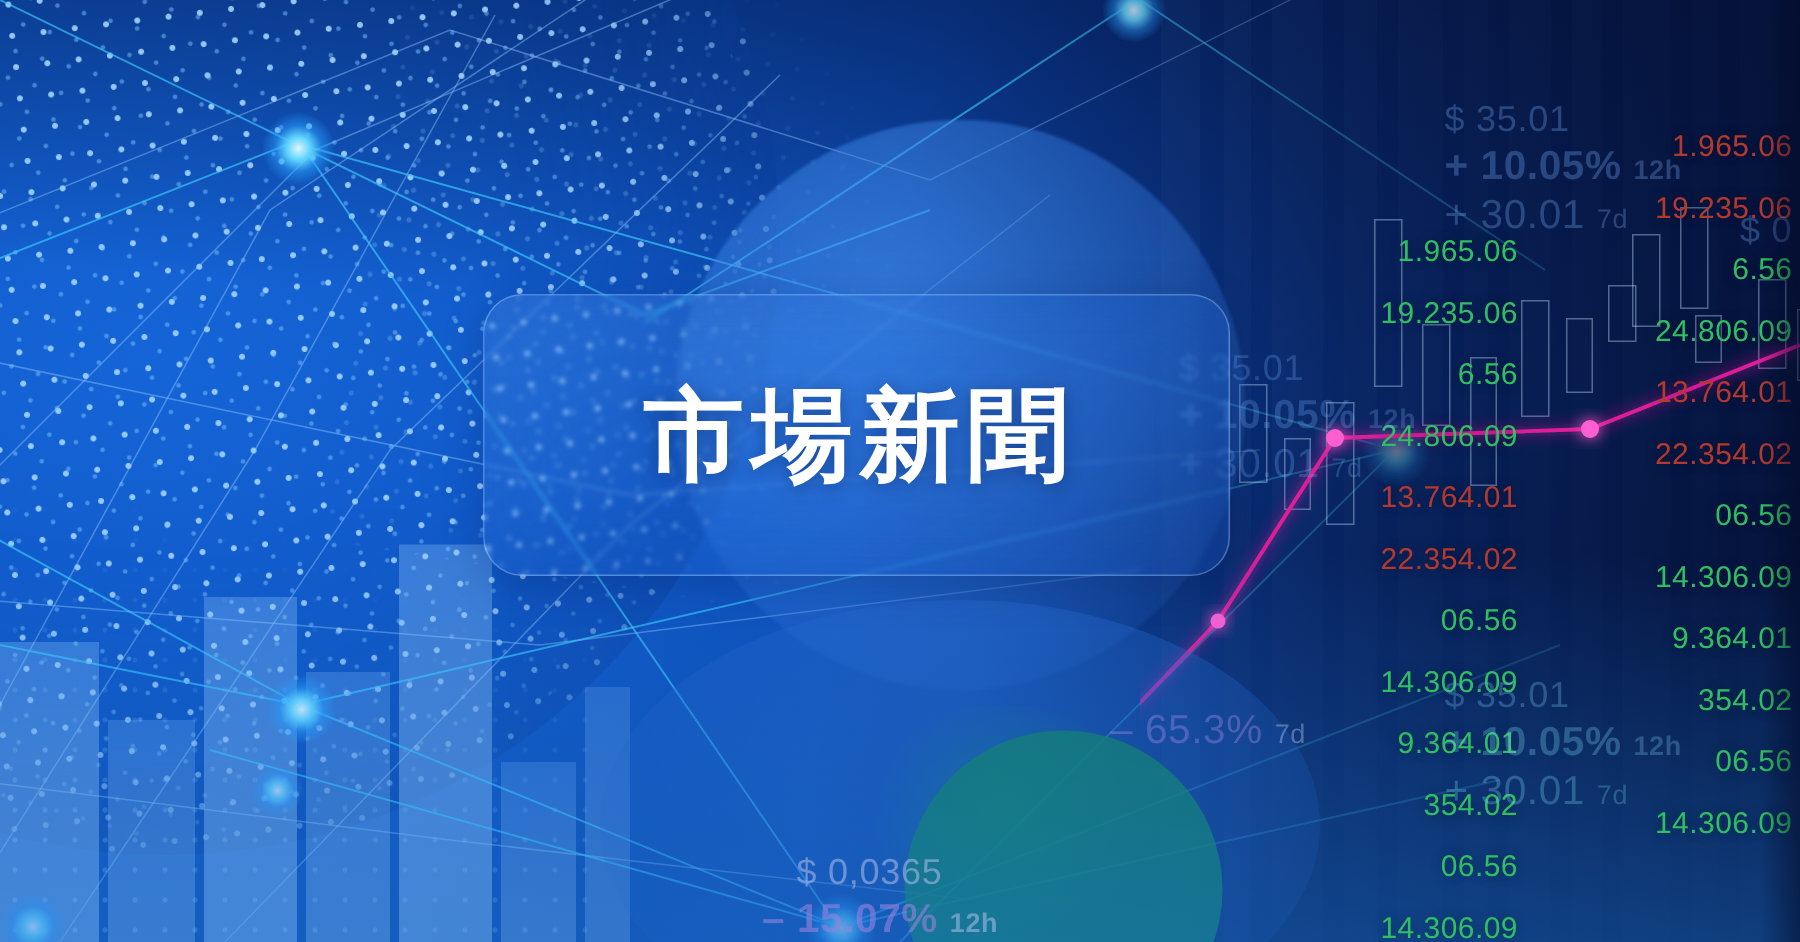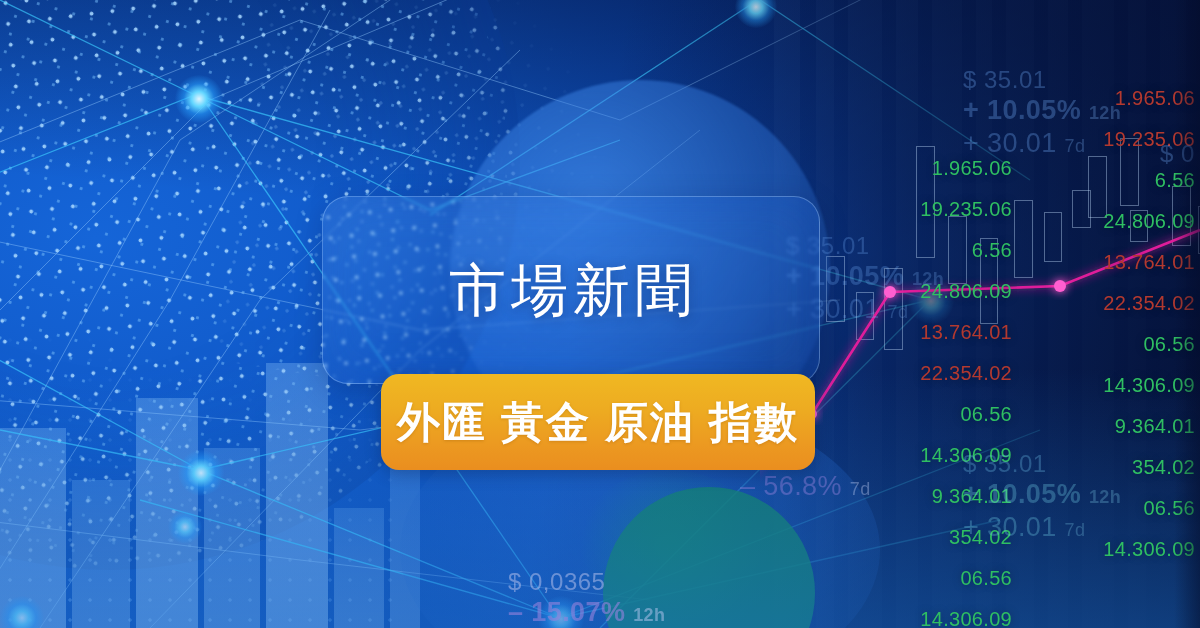--- a/index.html
+++ b/index.html
@@ -130,40 +130,40 @@
   .q-faint .q1{color:rgba(120,180,255,.30);}
   .q-faint .q2{color:rgba(120,180,255,.30);}
   .q-faint .q3{color:rgba(120,180,255,.30);}
   .q-faint .sm{color:rgba(130,185,255,.28);}
 
   .q-teal .q1{color:rgba(110,190,230,.32);}
   .q-teal .q2{color:rgba(110,200,225,.33);}
   .q-teal .q3{color:rgba(110,200,225,.33);}
   .q-teal .sm{color:rgba(120,195,225,.30);}
 
-  .q-violet .q1{color:rgba(176,190,235,.55);}
+  .q-violet .q1{color:rgba(176,190,235,.55);margin-left:23px;}
   .q-violet .q2{color:rgba(150,130,220,.60);}
   .q-violet .q3{color:rgba(150,130,220,.55);}
   .q-violet .sm{color:rgba(178,195,235,.52);}
 
   
   .title-card{
     position:absolute;left:322px;top:196px;width:496px;height:186px;
     border-radius:26px;
     background:linear-gradient(150deg, rgba(96,160,240,.30) 0%, rgba(48,118,225,.22) 45%, rgba(40,108,215,.16) 100%);
     border:1.5px solid rgba(162,202,252,.38);
     box-shadow:0 0 48px rgba(20,80,190,.30) inset, 0 6px 28px rgba(3,20,64,.22);
     backdrop-filter:blur(1.5px);
     display:flex;align-items:center;justify-content:center;
     overflow:hidden;
   }
   .title-card .title-text{
     color:#ffffff;
-    font-size:57px;
-    font-weight:400;
+    font-size:67px;
+    font-weight:700;
     letter-spacing:5px;
     line-height:1;
     text-shadow:0 2px 12px rgba(2,22,70,.38);
     white-space:nowrap;
     padding-left:4px;
   }
 
   
   .tag-pill{
     position:absolute;left:381px;top:374px;width:434px;height:96px;
@@ -353,25 +353,22 @@
     <div class="q1">$ 0</div>
   </div>
 
   <div class="quote q-violet" style="left:508px;top:568px;">
     <div class="q1">$ 0,0365</div>
     <div class="q2"><span>– 15.07%</span> <span class="sm">12h</span></div>
 
   </div>
 
   <div class="quote q-violet" style="left:740px;top:470px;opacity:.8;">
-    <div class="q3"><span>– 56.8%</span> <span class="sm">7d</span></div>
+    <div class="q3"><span>– 65.3%</span> <span class="sm">7d</span></div>
   </div>
 
   <div class="title-card">
     <div class="title-text">市場新聞</div>
   </div>
 
-  <div class="tag-pill">
-    <div class="tag-text">外匯 黃金 原油 指數</div>
-  </div>
 
   <div class="cut-right"></div>
 </div>
 
 </body></html>

